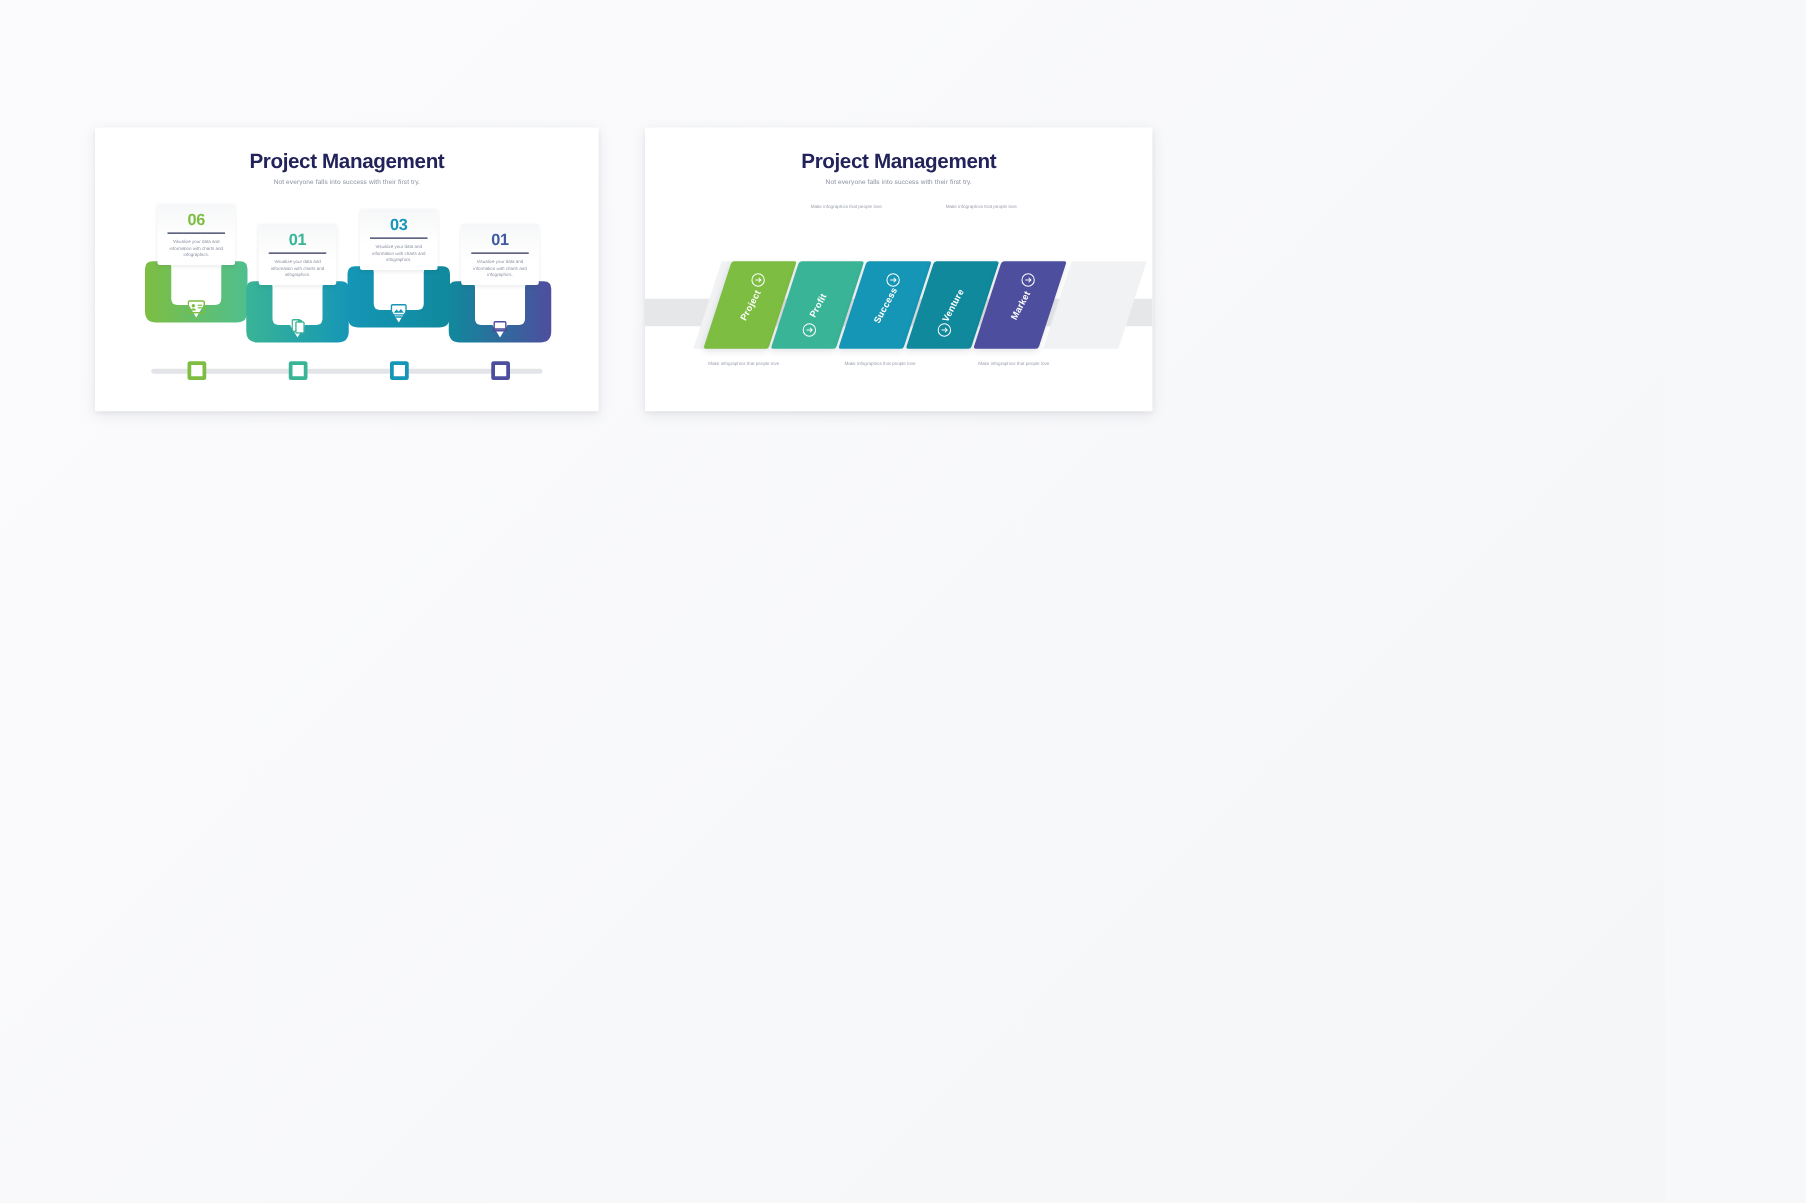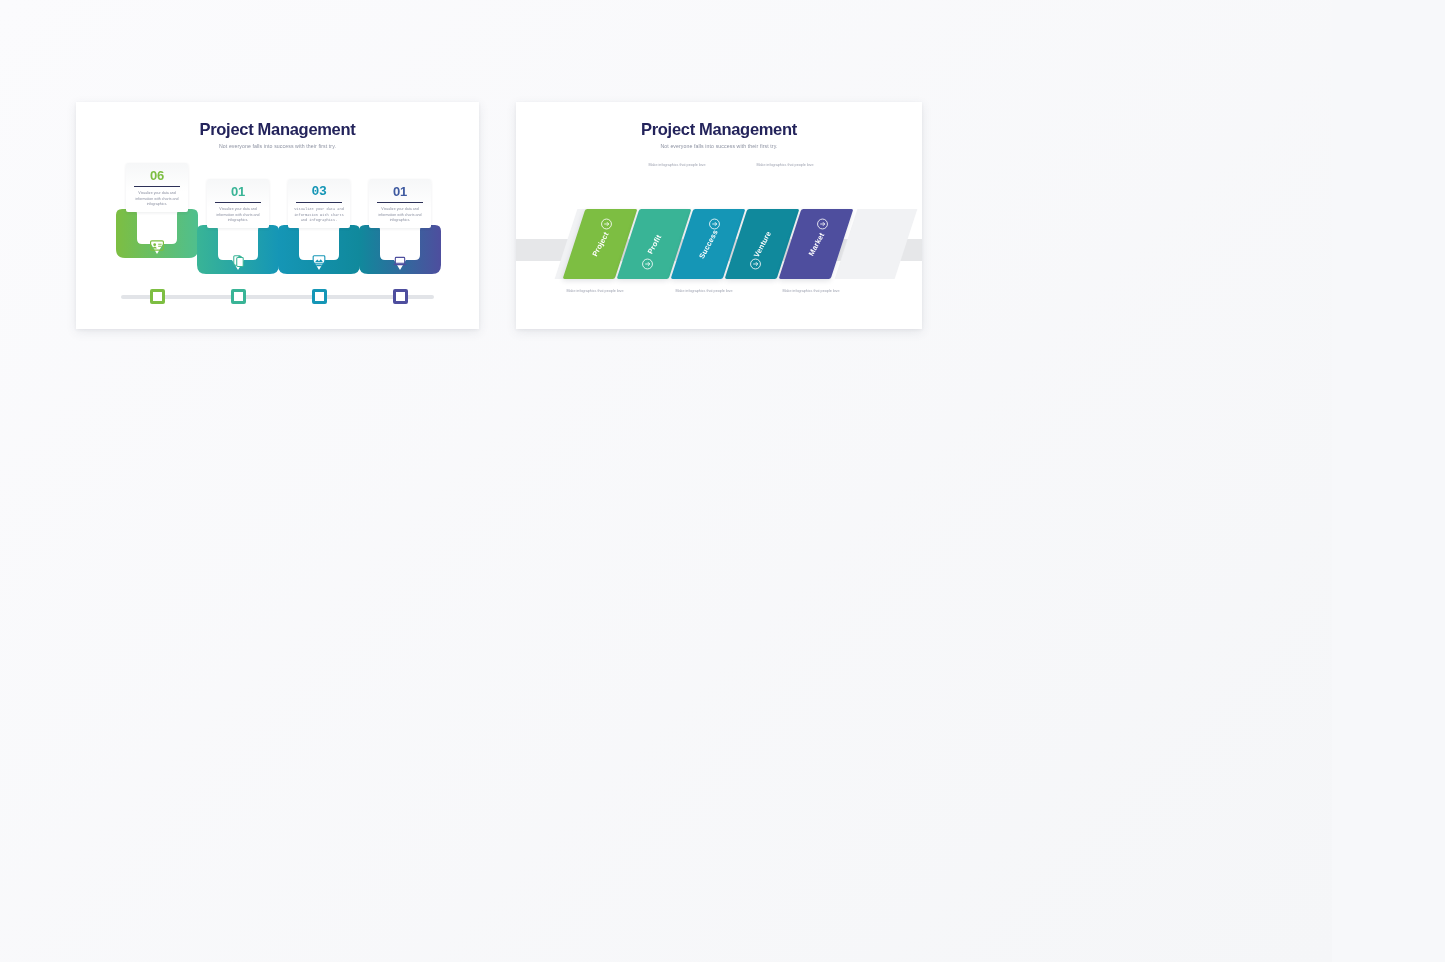--- a/index.html
+++ b/index.html
@@ -41,21 +41,21 @@
     margin-top: 5px;
     letter-spacing: 0.1px;
   }
 
   
   .cards-area { position: relative; width: 100%; height: 150px; margin-top: 6px; }
 
   .card-group { position: absolute; width: 82px; }
   .card-group.g1 { left: 40px;  top: 8px;  }
   .card-group.g2 { left: 121px; top: 24px; }
-  .card-group.g3 { left: 202px; top: 24px; font-family: Liberation Mono, monospace;  }
+  .card-group.g3 { left: 202px; top: 12px;  }
   .card-group.g4 { left: 283px; top: 24px; }
 
   
   .info-card {
     position: relative;
     z-index: 3;
     width: 62px;
     margin: 0 auto;
     background: linear-gradient(180deg,#f6f7f8 0%, #ffffff 60%);
     border-radius: 2px;

